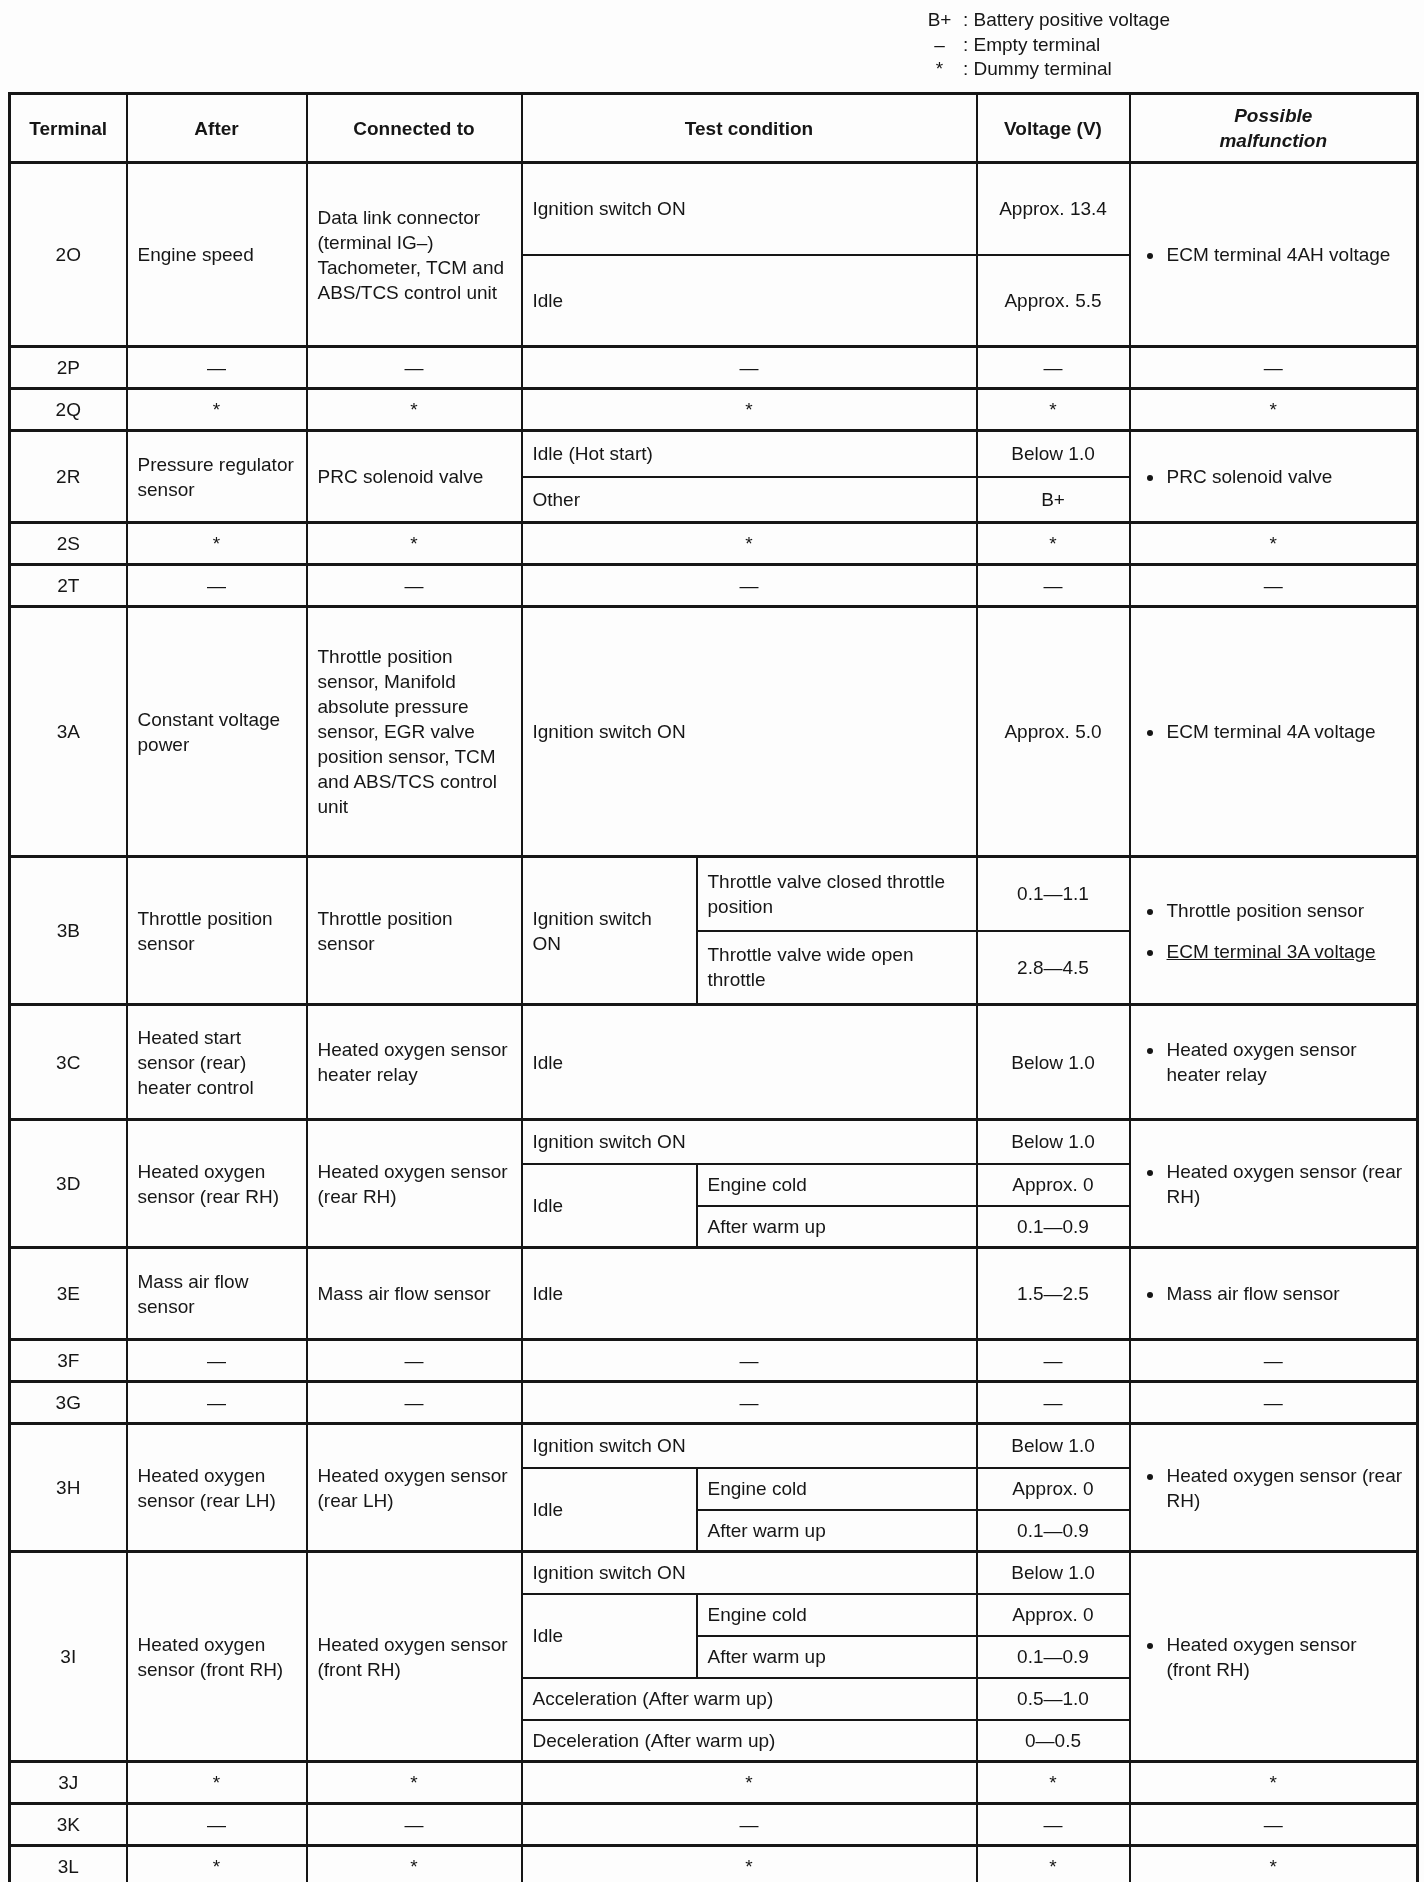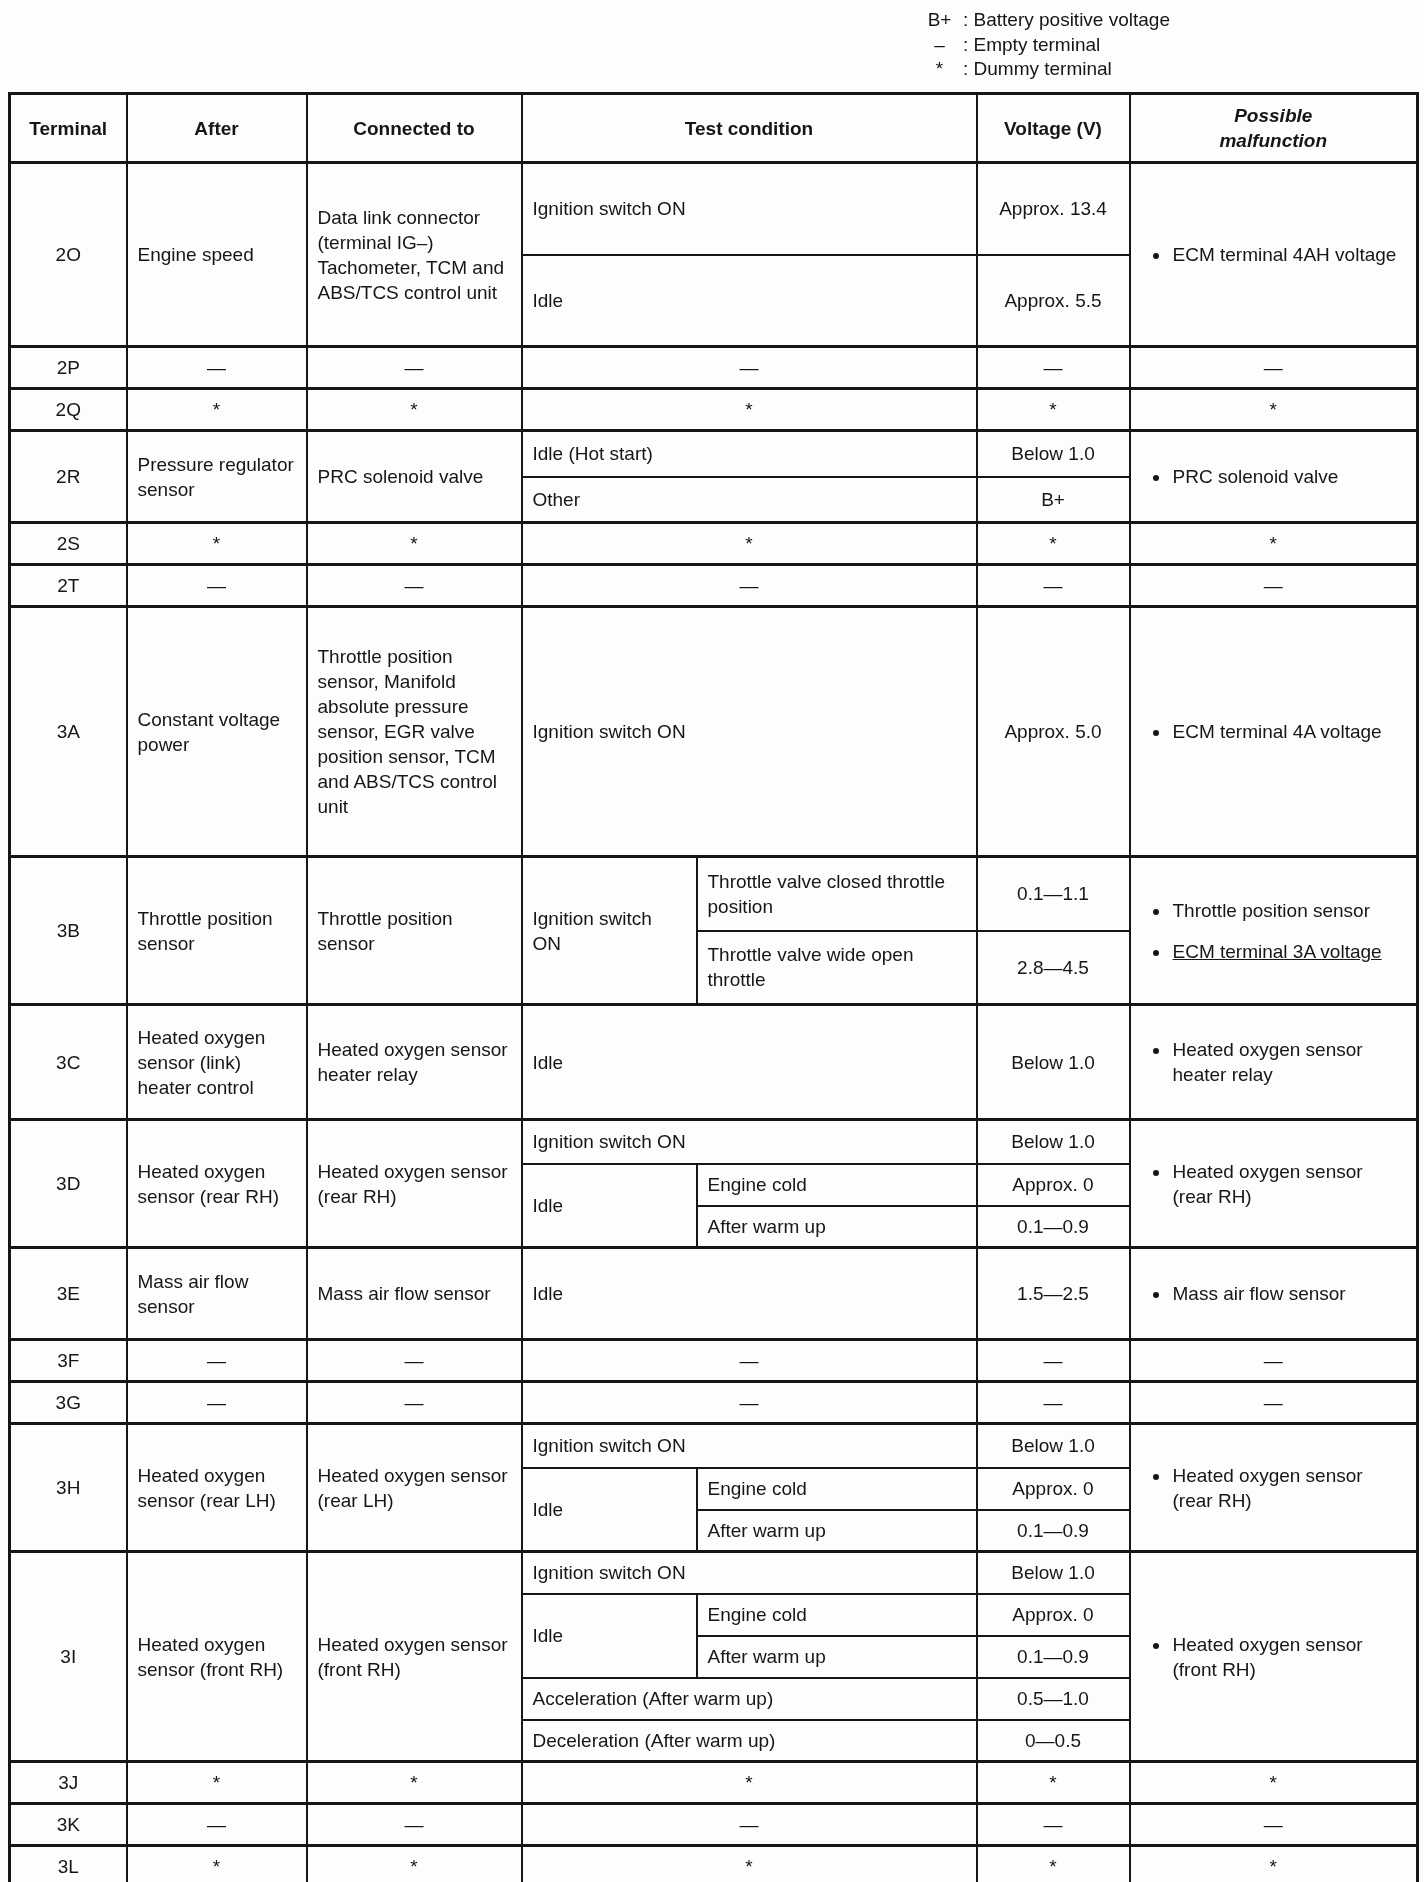--- a/index.html
+++ b/index.html
@@ -46,21 +46,21 @@
   .tv th {
     font-weight: bold;
     text-align: center;
     padding: 8px 6px;
   }
   .tv td.c { text-align: center; }
   .tv tr.g > td, .tv tr.g > th { border-top: 3px solid #161616; }
   .wrap-narrow { display: inline-block; max-width: 125px; font-style: italic; }
 
   ul.malf { list-style: disc; padding-left: 24px; margin: 0; }
-  ul.malf li { padding-left: 2px; margin-left: 6px; }
+  ul.malf li { padding-left: 2px; }
   ul.malf li + li { margin-top: 16px; text-decoration: underline; }
 
   
   tr.h42  { height: 42px; }
   tr.h44  { height: 44px; }
   tr.h46  { height: 46px; }
   tr.h60  { height: 60px; }
   tr.h74  { height: 74px; }
   tr.h92  { height: 92px; }
   tr.h115 { height: 115px; }
@@ -208,21 +208,21 @@
           </ul>
         </td>
       </tr>
       <tr class="h74">
         <td>Throttle valve wide open throttle</td>
         <td class="c">2.8—4.5</td>
       </tr>
 
       <tr class="g h115">
         <td class="c">3C</td>
-        <td>Heated oxygen sensor (link) heater control</td>
+        <td>Heated start sensor (rear) heater control</td>
         <td>Heated oxygen sensor heater relay</td>
         <td colspan="2">Idle</td>
         <td class="c">Below 1.0</td>
         <td>
           <ul class="malf">
               <li>Heated oxygen sensor heater relay</li>
             </ul>
         </td>
       </tr>
 

